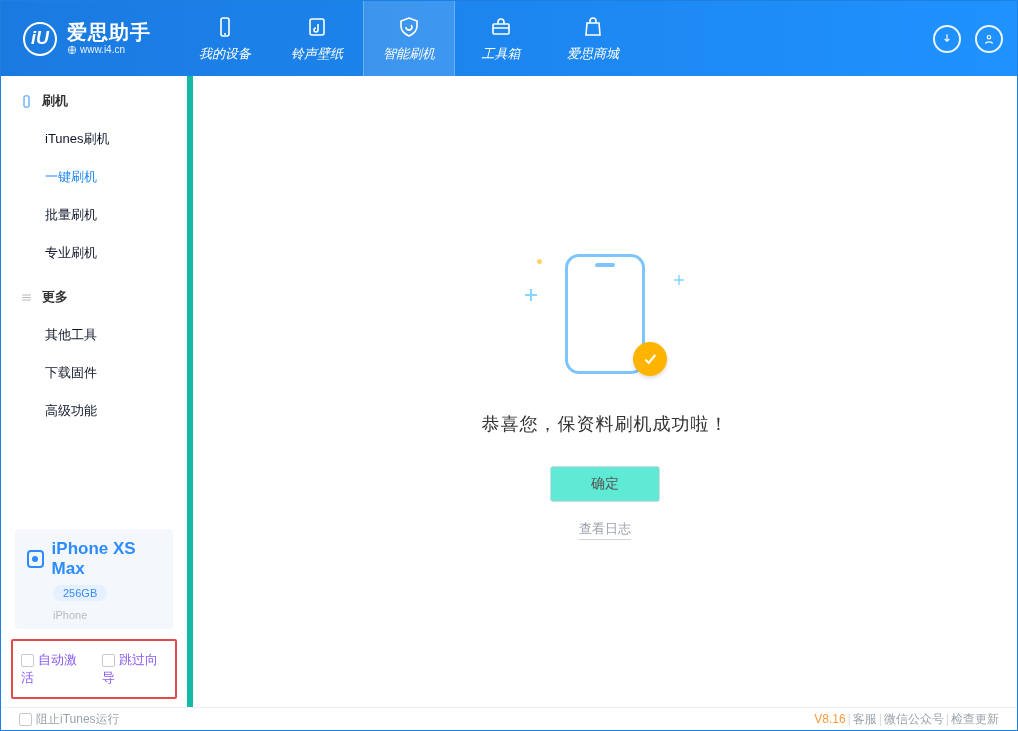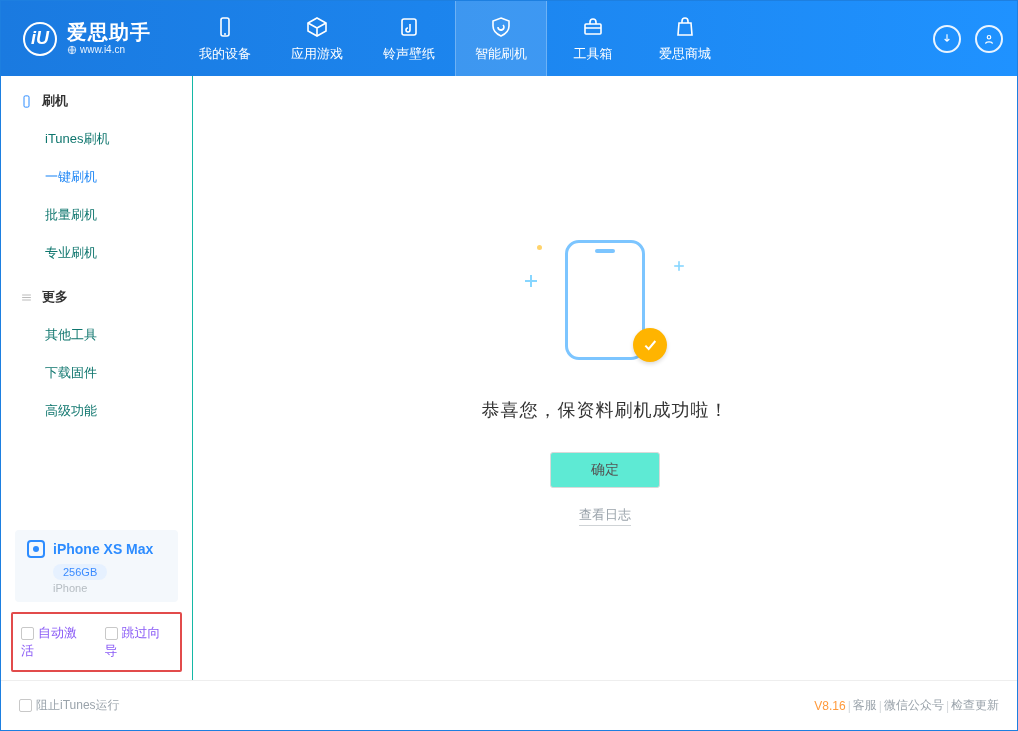--- a/index.html
+++ b/index.html
@@ -6,50 +6,50 @@
   body { background: #fff; }
   .window { width: 1018px; height: 731px; border: 1px solid #1d7fe0; position: relative; background: #fff; display: flex; flex-direction: column; justify-content: space-between;}
   
   .header { height: 75px; background: linear-gradient(90deg, #1a7ae0, #1f92ff); color: #fff; display: flex; align-items: stretch; position: relative; }
   .logo-area { display: flex; align-items: center; padding: 0 18px 0 22px; gap: 10px; }
   .logo-badge { width: 34px; height: 34px; border: 2px solid #fff; border-radius: 50%; display:flex; align-items:center; justify-content:center; font-weight: 900; font-size: 18px; font-style: italic;}
   .logo-text { display: flex; flex-direction: column; line-height: 1.15;}
   .logo-title { font-size: 20px; font-weight: bold; letter-spacing: 1px;}
   .logo-sub { font-size: 10px; opacity: .9; display:flex; align-items:center; gap:3px;}
   .nav { display: flex; align-items: stretch; margin-left: 10px;}
-  .nav-item { width: 92px; display: flex; flex-direction: column; align-items: center; justify-content: center; gap: 5px; font-size: 13px; cursor: pointer; position: relative;}
+  .nav-item { width: 92px; display: flex; flex-direction: column; align-items: center; justify-content: center; gap: 5px; font-size: 13px; cursor: pointer; position: relative; font-style: italic;}
   .nav-item.active { background: rgba(255,255,255,.15);}
   .nav-item.active::before{ content:""; position:absolute; left:0;top:0;bottom:0;width:1px;background:rgba(255,255,255,.25);}
   .nav-item.active::after{ content:""; position:absolute; right:0;top:0;bottom:0;width:1px;background:rgba(255,255,255,.25);}
   .nav-icon { width: 26px; height: 26px; display:flex;align-items:center;justify-content:center;}
   .nav-icon svg { width: 24px; height: 24px; stroke:#fff; fill:none; stroke-width:1.6;}
   .header-right { margin-left: auto; display:flex; align-items:center; padding-right: 14px; gap:14px;}
   .circ-btn { width: 28px; height: 28px; border: 2px solid rgba(255,255,255,.9); border-radius: 50%; display:flex;align-items:center;justify-content:center; cursor:pointer;}
   .circ-btn svg { stroke:#fff; fill:none; width:14px;height:14px; stroke-width:2;}
   .win-controls { position:absolute; top:6px; right:14px; display:flex; gap:12px; font-size:12px; }
   .win-controls span{ cursor:pointer; display:flex;align-items:center;}
   .win-controls svg{width:14px;height:14px;stroke:#fff;fill:none;stroke-width:1.5;}
   
   .body { flex:1; display:flex; min-height:0;}
-  .sidebar { width: 192px; border-right:1px solid #14b8a6; display:flex; flex-direction:column; font-size:13px; color:#555;}
+  .sidebar { width: 192px; border-right:6px solid #14b8a6; display:flex; flex-direction:column; font-size:13px; color:#555;}
   .group-head { display:flex; align-items:center; gap:8px; padding: 16px 18px 10px; color:#333; font-weight:600;}
   .group-head svg{width:15px;height:15px;stroke-width:1.6;}
-  .side-item { padding: 10px 18px 10px 44px; color:#0f766e; cursor:pointer;}
+  .side-item { padding: 10px 18px 10px 44px; color:#0f172a; cursor:pointer;}
   .side-item.active { color:#1e86f5;}
   .side-spacer{ flex:1;}
   .mode-card{ margin:0 14px 10px; background:#f4f8fc; border-radius:4px; padding:10px 10px; display:flex;align-items:center;gap:8px; color:#4a6; color:#3a6; }
   .mode-card .dot{ width:18px;height:18px;border:2px solid #2d8cff;border-radius:50%; display:inline-block; position:relative;}
   .mode-card .dot::after{content:""; position:absolute; inset:3px; background:#2d8cff; border-radius:50%;}
   .mode-text{ color:#555;}
   .device-card{ margin:0 14px 10px; background:#f4f8fc; border-radius:4px; padding:10px 12px 8px; }
   .device-row{display:flex;align-items:center;gap:8px;}
   .device-icon{width:18px;height:18px;border:2px solid #2d8cff;border-radius:4px;display:flex;align-items:center;justify-content:center;}
   .device-icon::after{content:"";width:6px;height:6px;background:#2d8cff;border-radius:50%;}
-  .device-name{ color:#2d8cff; font-weight:600; font-size:14px;}
-  .pill{ display:inline-block; margin:6px 0 2px 26px; background:#e6f1ff; color:#3a8bff; font-size:11px; padding:2px 10px; border-radius:10px;}
+  .device-name{ color:#2d8cff; font-weight:600; font-size:17px;}
+  .pill{ display:inline-block; margin:6px 0 8px 26px; background:#e6f1ff; color:#3a8bff; font-size:11px; padding:2px 10px; border-radius:10px;}
   .device-sub{ margin-left:26px; color:#b5bcc2; font-size:11px;}
   .opt-row{ margin:0 10px 8px; border:2px solid #e24b4b; border-radius:2px; padding:10px 8px; display:flex; gap:16px; align-items:center; color:#8b5cf6; font-size:13px;}
   .chk{ width:13px;height:13px;border:1px solid #c8c8c8; border-radius:2px; display:inline-block; margin-right:4px; vertical-align:middle;}
   
   .main{ flex:1; display:flex; flex-direction:column; align-items:center; justify-content:center; position:relative;}
   .illus{ width:160px; height:140px; position:relative; margin-bottom:28px;}
   .phone{ position:absolute; left:50%; top:10px; transform:translateX(-50%); width:80px; height:120px; border:3px solid #7cc5ff; border-radius:14px; background:#fff;}
   .phone::before{content:""; position:absolute; top:6px; left:50%; transform:translateX(-50%); width:20px; height:4px; background:#7cc5ff; border-radius:3px;}
   .badge-check{position:absolute; right:18px; bottom:8px; width:34px;height:34px; background:#ffb400; border-radius:50%; display:flex;align-items:center;justify-content:center; box-shadow:0 2px 4px rgba(0,0,0,.15);}
   .badge-check svg{stroke:#fff;fill:none;stroke-width:3;width:16px;height:16px;}
@@ -59,21 +59,21 @@
   .sparkle::after{top:5px;left:0;height:2px;width:12px;}
   .s1{ left:0; top:45px;}
   .s2{ right:0; top:30px; transform:scale(.8);}
   .dot-dec{position:absolute;width:5px;height:5px;border-radius:50%;}
   .d1{background:#ffd36b; left:12px; top:15px;}
   .d2{background:#9edcff; right:28px; top:100px;}
   .msg{ font-size:18px; color:#333; letter-spacing:1px; margin-bottom:30px;}
   .ok-btn{ border:1px solid #d9d9d9; background:#5eead4; padding:8px 40px; font-size:14px; color:#555; border-radius:3px; cursor:pointer; margin-bottom:18px;}
   .log-link{ font-size:13px; color:#9aa3ab; cursor:pointer; border-bottom:1px solid #cfd3d6; padding-bottom:1px;}
   
-  .footer{ height:50px; border-top:1px solid #eee; display:flex; align-items:center; padding:0 18px; font-size:12px; color:#9aa3ab;}
+  .footer{ height:23px; border-top:1px solid #eee; display:flex; align-items:center; padding:0 18px; font-size:12px; color:#9aa3ab;}
   .footer .right{ margin-left:auto; display:flex; align-items:center; gap:2px;}
   .sep{ color:#d5d9dc;}
   .ver{ color:#ff9a3c;}
 </style>
 </head>
 <body>
 
 <div class="window">
 
   <div class="win-controls">
@@ -129,29 +129,20 @@
     </div>
     <div class="nav">
       <div class="nav-item">
         <span class="nav-icon">
             <svg viewBox="0 0 24 24">
               <rect x="8" y="3" width="8" height="18" rx="2"></rect>
               <line x1="11" y1="19" x2="13" y2="19"></line>
             </svg>
           </span>
         <span>我的设备</span>
-      </div>
-      <div class="nav-item">
-        <span class="nav-icon">
-            <svg viewBox="0 0 24 24">
-              <path d="M12 3l9 5v8l-9 5-9-5V8z"></path>
-              <path d="M3 8l9 5 9-5M12 13v8"></path>
-            </svg>
-          </span>
-        <span>应用游戏</span>
       </div>
       <div class="nav-item">
         <span class="nav-icon">
             <svg viewBox="0 0 24 24">
               <rect x="5" y="4" width="14" height="16" rx="2"></rect>
               <path d="M13 9v6a2 2 0 11-2-2"></path>
             </svg>
           </span>
         <span>铃声壁纸</span>
       </div>

